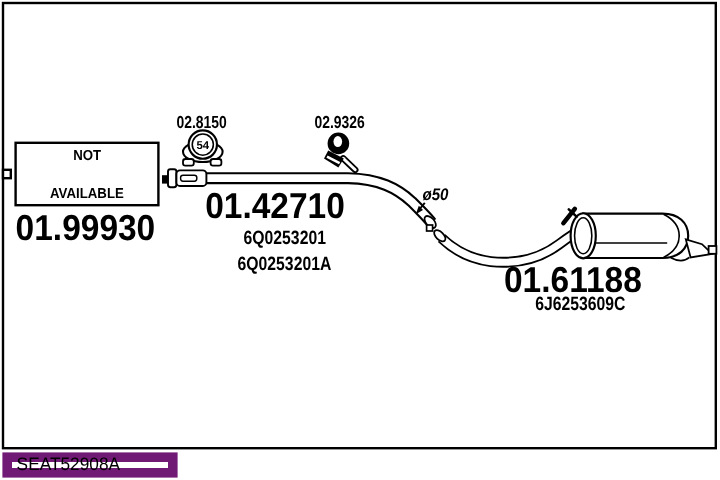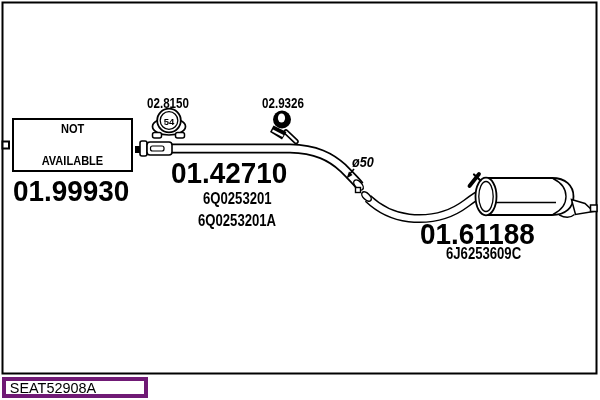--- a/index.html
+++ b/index.html
@@ -14,21 +14,21 @@
   .lbl-top{font-size:14.5px;font-weight:700;transform:scaleX(0.80);}
   .lbl-dia{font-size:14px;font-weight:700;font-style:italic;transform:scaleX(0.90);}
   .na-box{
     position:absolute;left:12px;top:118px;width:121px;height:54px;
     border:2px solid #000;box-sizing:border-box;
     display:flex;flex-direction:column;align-items:center;justify-content:center;gap:19px;
   }
   .na-line{font-size:12px;font-weight:700;line-height:13px;transform:scaleX(0.92);transform-origin:center;}
   .footer-box{
     position:absolute;left:2px;top:377px;width:146px;height:21px;
-    border:4px solid #701a75;box-sizing:border-box;background:#fff;
+    border:8px solid #701a75;box-sizing:border-box;background:#fff;
     display:flex;align-items:center;
   }
   .footer-text{font-size:15px;font-weight:400;padding-left:4px;line-height:15px;transform:scaleX(0.96);transform-origin:left center;white-space:nowrap;}
 </style>
 </head>
 <body>
 
 <div class="stage">
 
   <svg width="600" height="400" viewBox="0 0 600 400">

